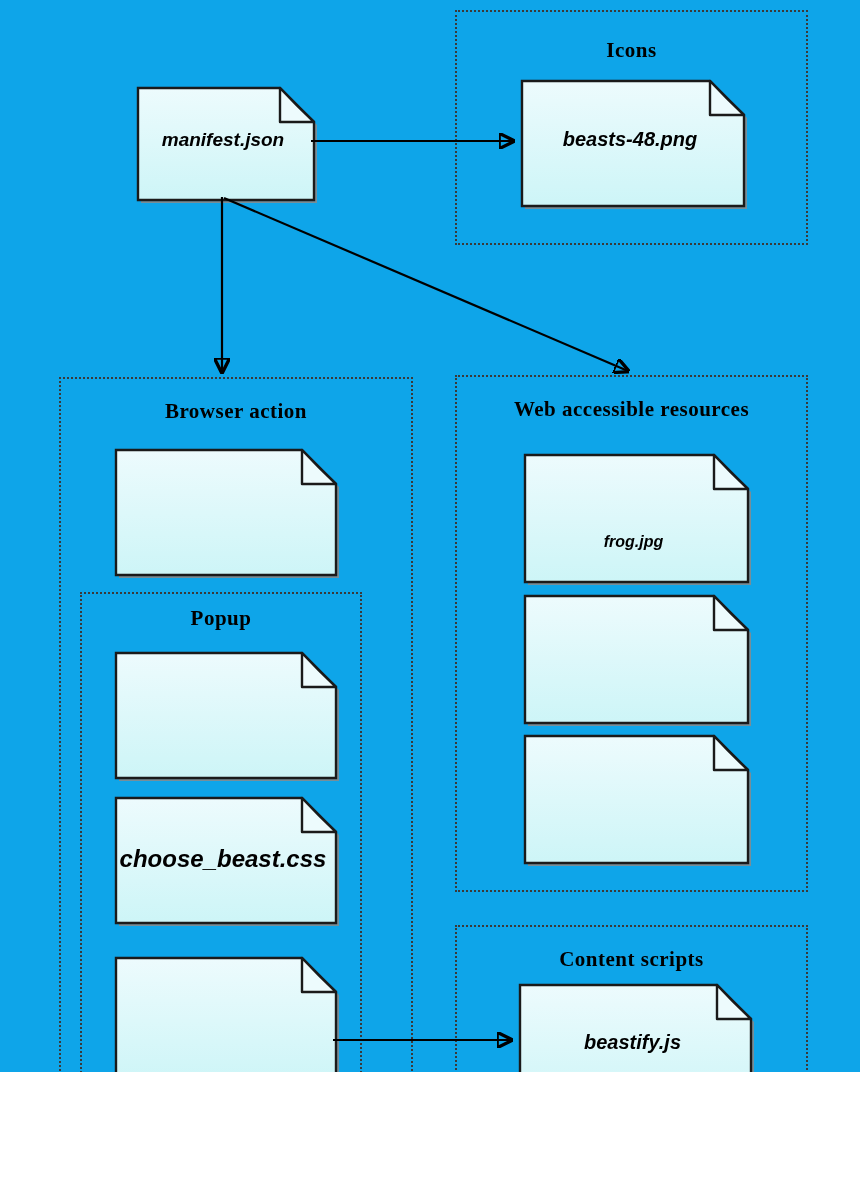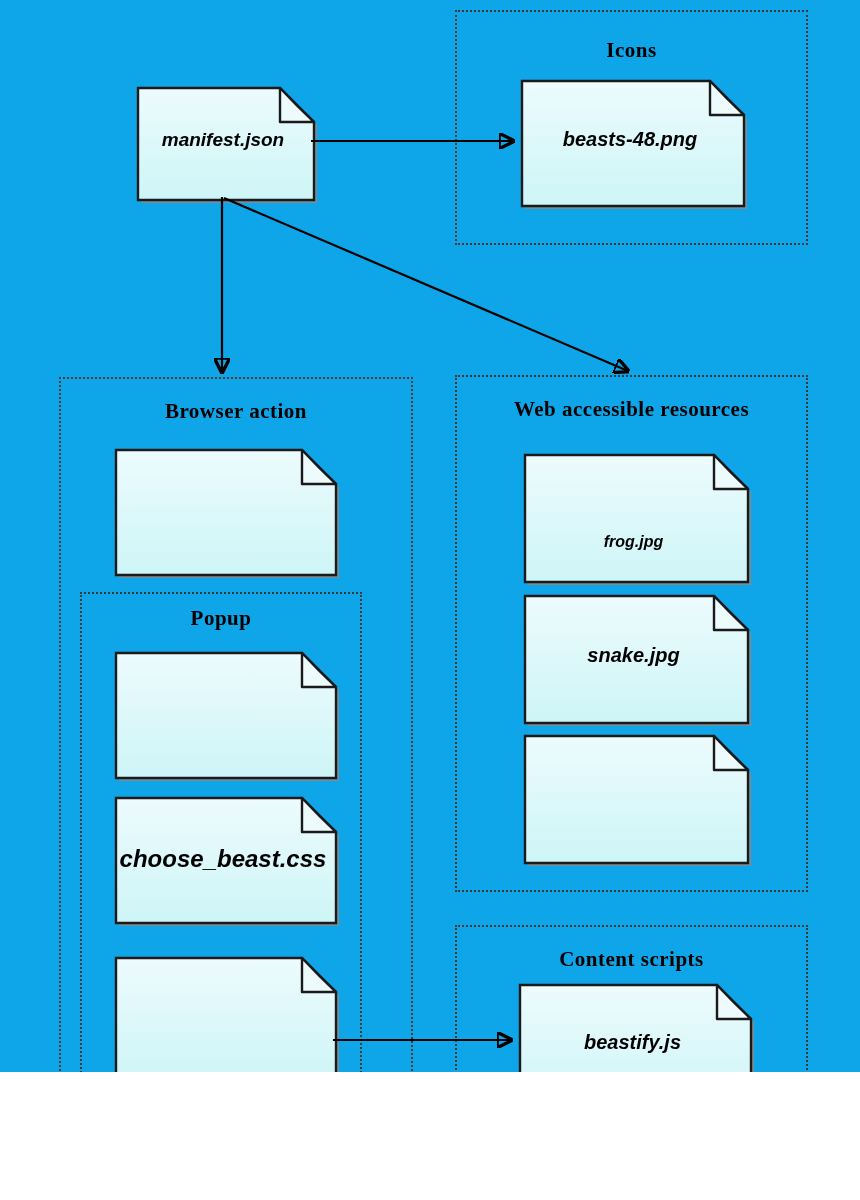--- a/index.html
+++ b/index.html
@@ -212,21 +212,20 @@
               <stop offset="0%" stop-color="#edfbfd"></stop>
               <stop offset="100%" stop-color="#cdf5f7"></stop>
             </linearGradient>
           </defs>
           <g transform="translate(3,3)">
             <path d="M 0 0 L 189 0 L 223 34 L 223 127 L 0 127 Z" fill="#8a8a8a" opacity="0.85" transform="translate(3,3)" stroke="none"></path>
             <path d="M 0 0 L 189 0 L 223 34 L 223 127 L 0 127 Z" fill="url(#grad7)" stroke="#1a1a1a" stroke-width="2.4" stroke-linejoin="miter"></path>
             <path d="M 189 0 L 189 34 L 223 34 C 212.8 24.48 198.52 10.2 189 0 Z" fill="#edfbfd" stroke="#1a1a1a" stroke-width="2.4" stroke-linejoin="round"></path>
           </g>
         </svg>
-        <div class="file-label" style="top: 51px; font-size: 20px;">snake.jpg</div>
       </div>
       <div class="file-card" style="left: 522px; top: 733px; width: 223px; height: 127px;">
         <svg width="229" height="133" viewBox="0 0 229 133">
           <defs>
             <linearGradient id="grad8" x1="0" y1="0" x2="0" y2="1">
               <stop offset="0%" stop-color="#edfbfd"></stop>
               <stop offset="100%" stop-color="#cdf5f7"></stop>
             </linearGradient>
           </defs>
           <g transform="translate(3,3)">

